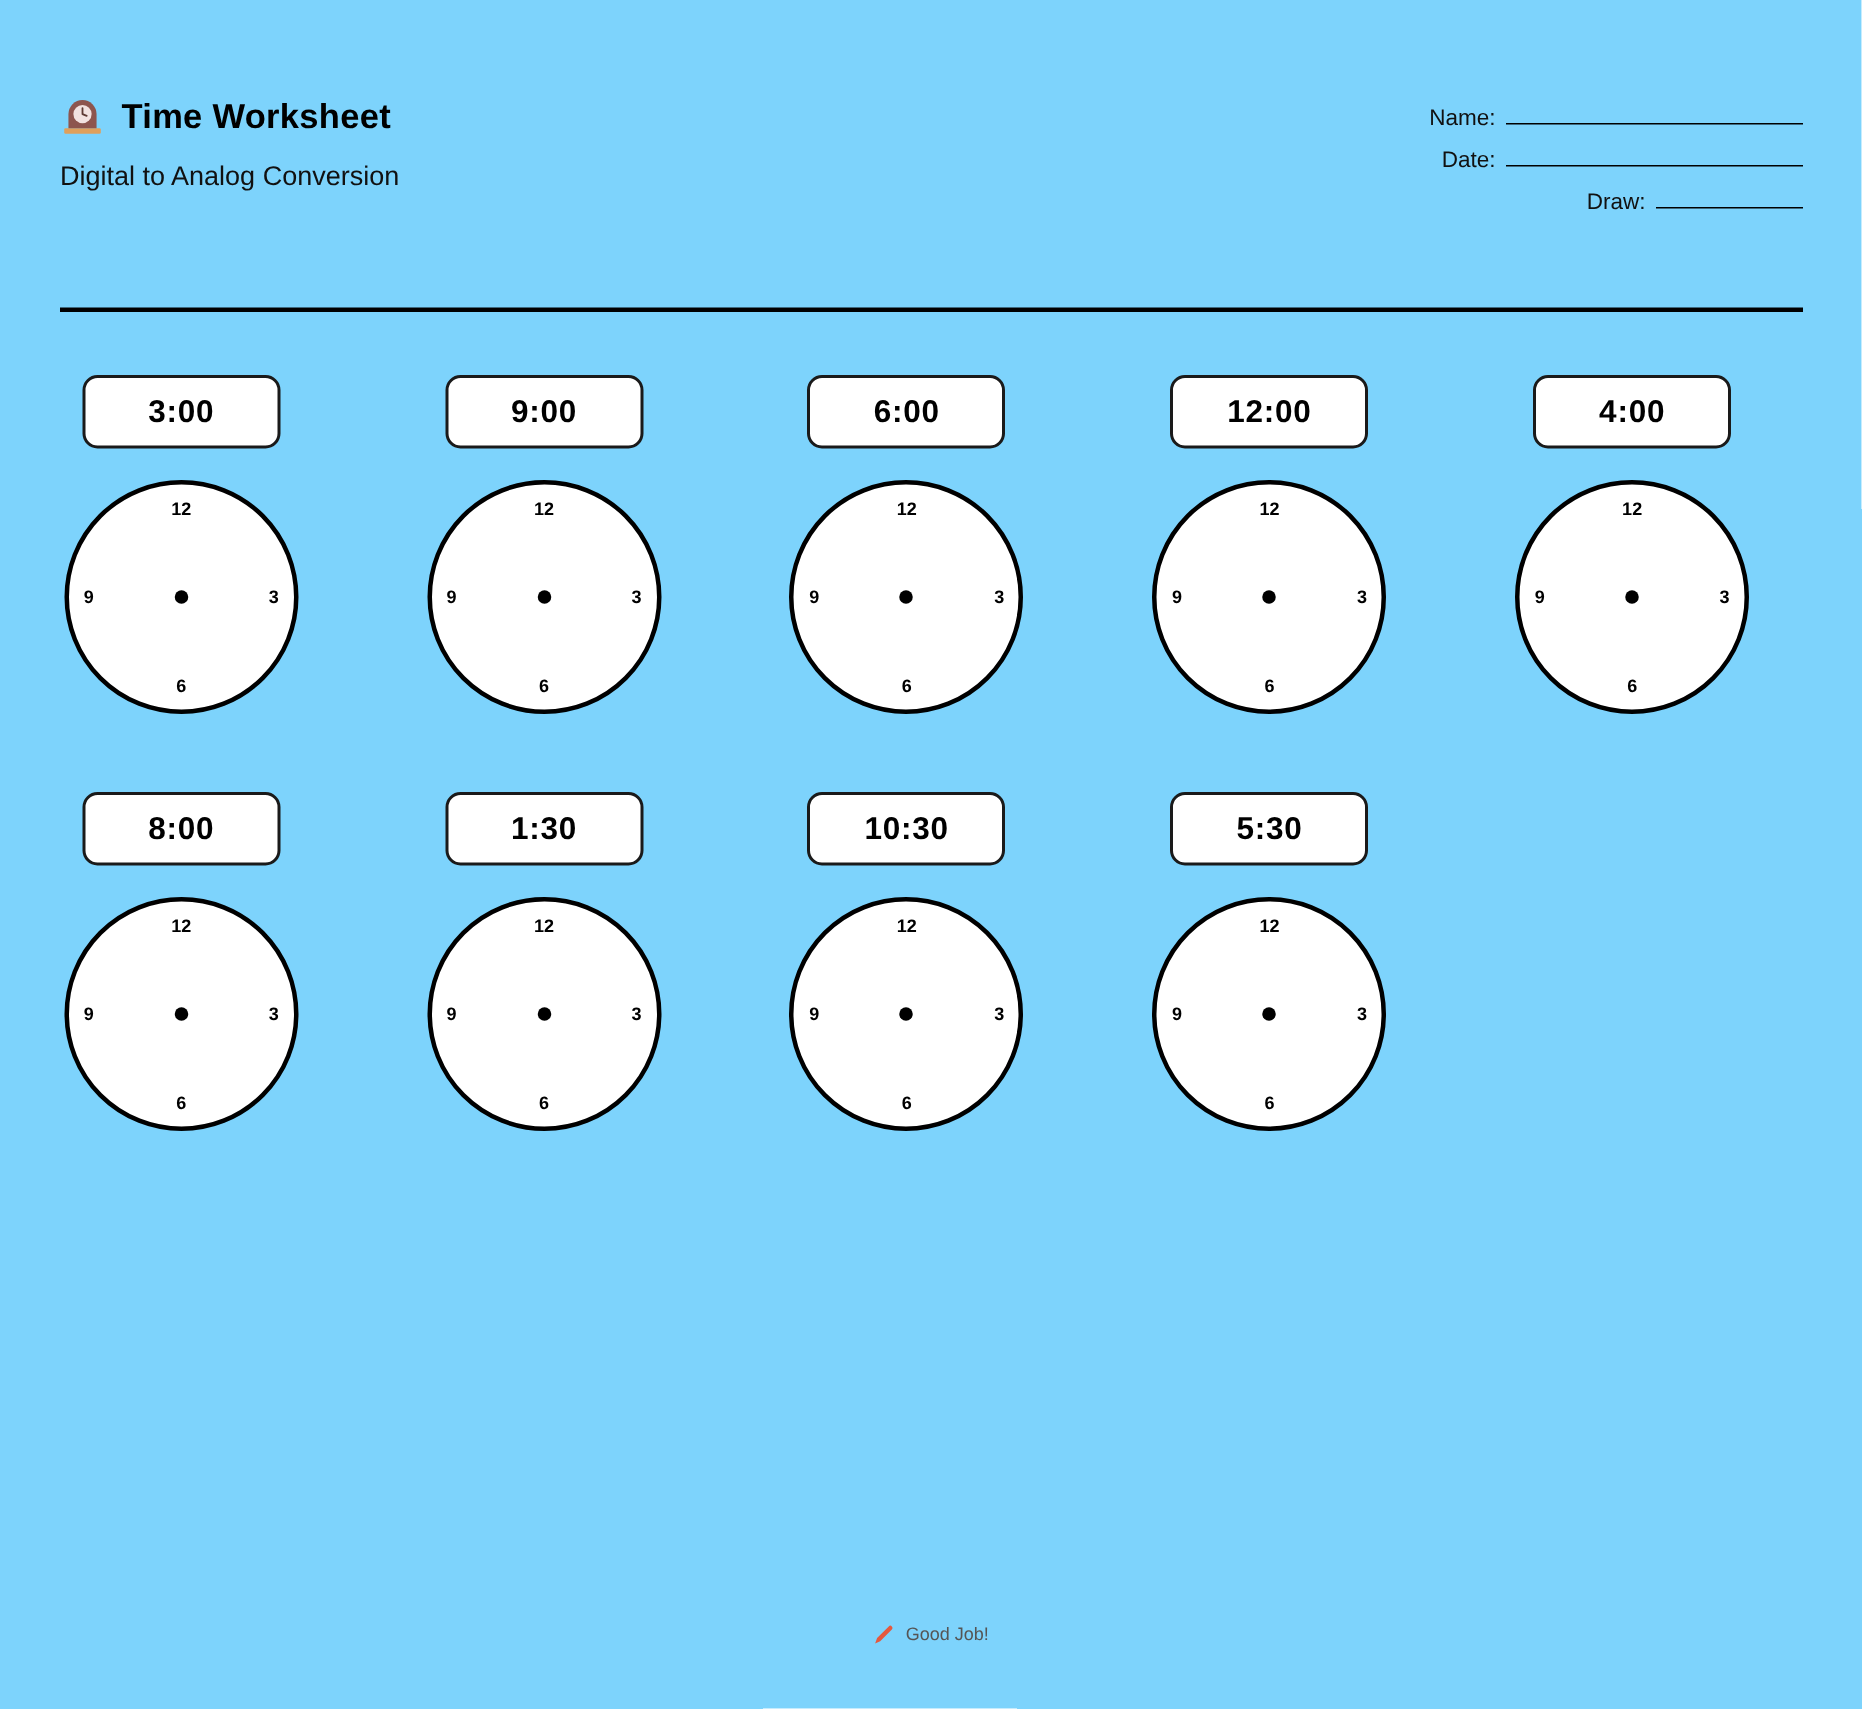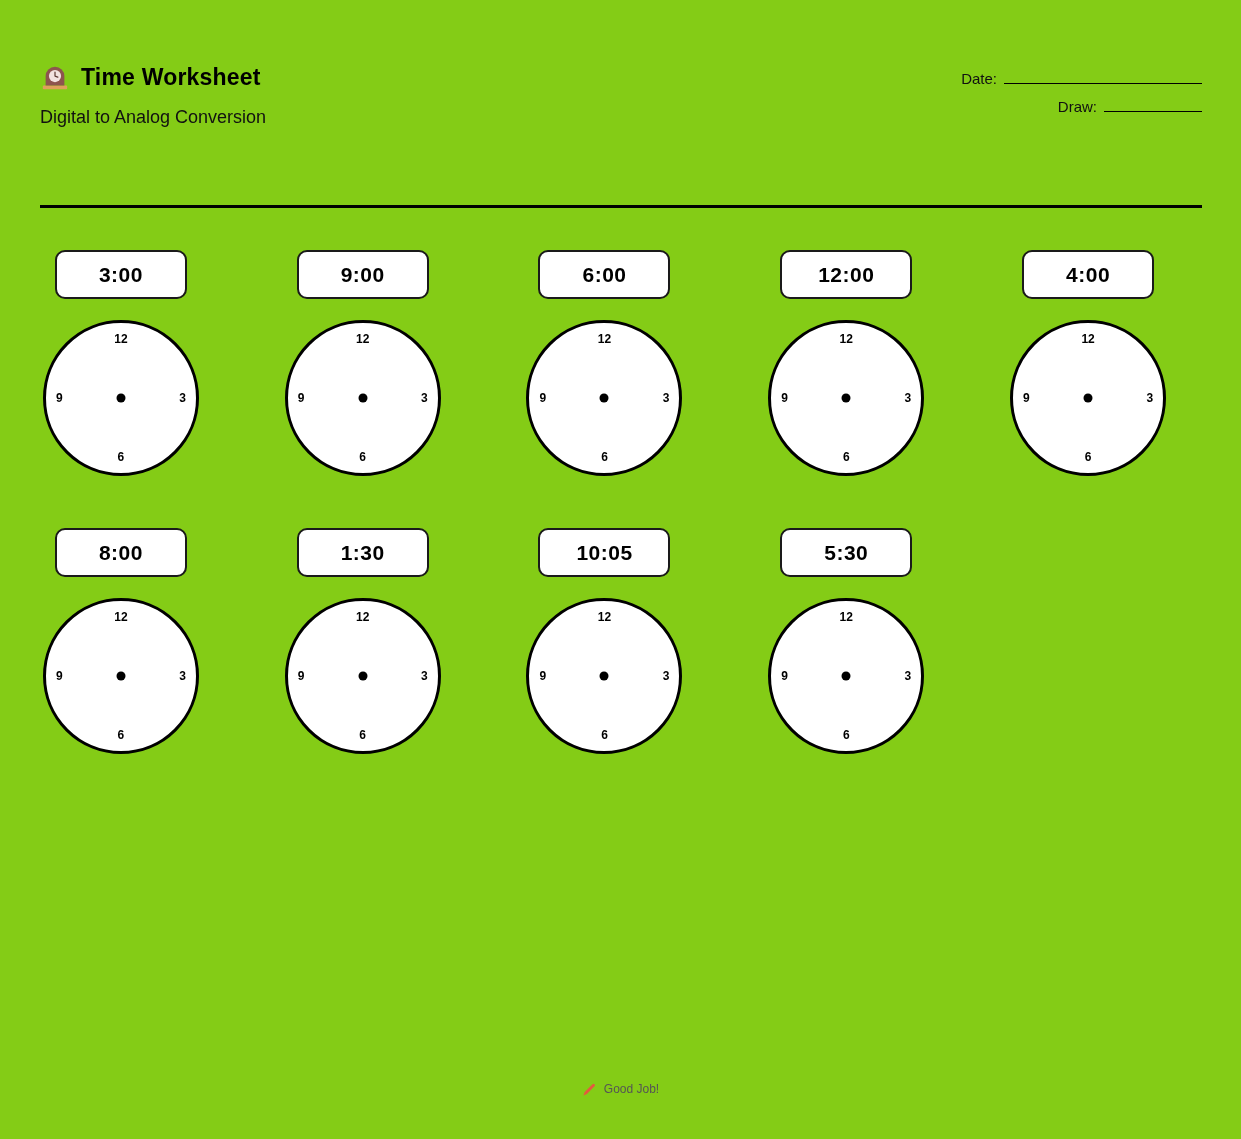--- a/index.html
+++ b/index.html
@@ -5,21 +5,21 @@
   * { margin:0; padding:0; box-sizing:border-box; }
   html,body { background:#ffffff; }
   body {
     font-family:"Liberation Sans","DejaVu Sans",sans-serif;
     color:#000;
   }
   .page {
     position:relative;
     width:1241px;
     height:1139px;
-    background:#84cc16;
+    background:#7dd3fc;
     overflow:hidden;
   }
 
   
   .header-left { position:absolute; left:40px; top:62px; }
   .title-row { display:flex; align-items:center; gap:11px; }
   .title-row h1 { font-size:23px; font-weight:bold; letter-spacing:.2px; }
   .clock-emoji { width:30px; height:30px; display:inline-block; }
   .subtitle { margin-top:15px; font-size:18px; color:#111; }
 
@@ -100,20 +100,24 @@
           <path d="M16 15 V10.8 M16 15 L19 16.2" fill="none" stroke-width="1.3" stroke-linecap="round" stroke="#5d3a34"></path>
         </svg>
       </span>
       <h1>Time Worksheet</h1>
     </div>
     <div class="subtitle">Digital to Analog Conversion</div>
   </div>
 
   <div class="header-right">
     <div class="field-row">
+      <span>Name:</span>
+      <span class="field-line long"></span>
+    </div>
+    <div class="field-row">
       <span>Date:</span>
       <span class="field-line long"></span>
     </div>
     <div class="field-row">
       <span>Draw:</span>
       <span class="field-line short"></span>
     </div>
   </div>
 
   <div class="rule"></div>
@@ -206,21 +210,21 @@
         <span class="num n12">12</span>
         <span class="num n3">3</span>
         <span class="num n6">6</span>
         <span class="num n9">9</span>
         <span class="dot"></span>
       </div>
     </div>
 
     <div class="cell">
       <div class="time-box">
-        <span class="time-text">10:05</span>
+        <span class="time-text">10:30</span>
       </div>
       <div class="clock">
         <span class="num n12">12</span>
         <span class="num n3">3</span>
         <span class="num n6">6</span>
         <span class="num n9">9</span>
         <span class="dot"></span>
       </div>
     </div>
 

